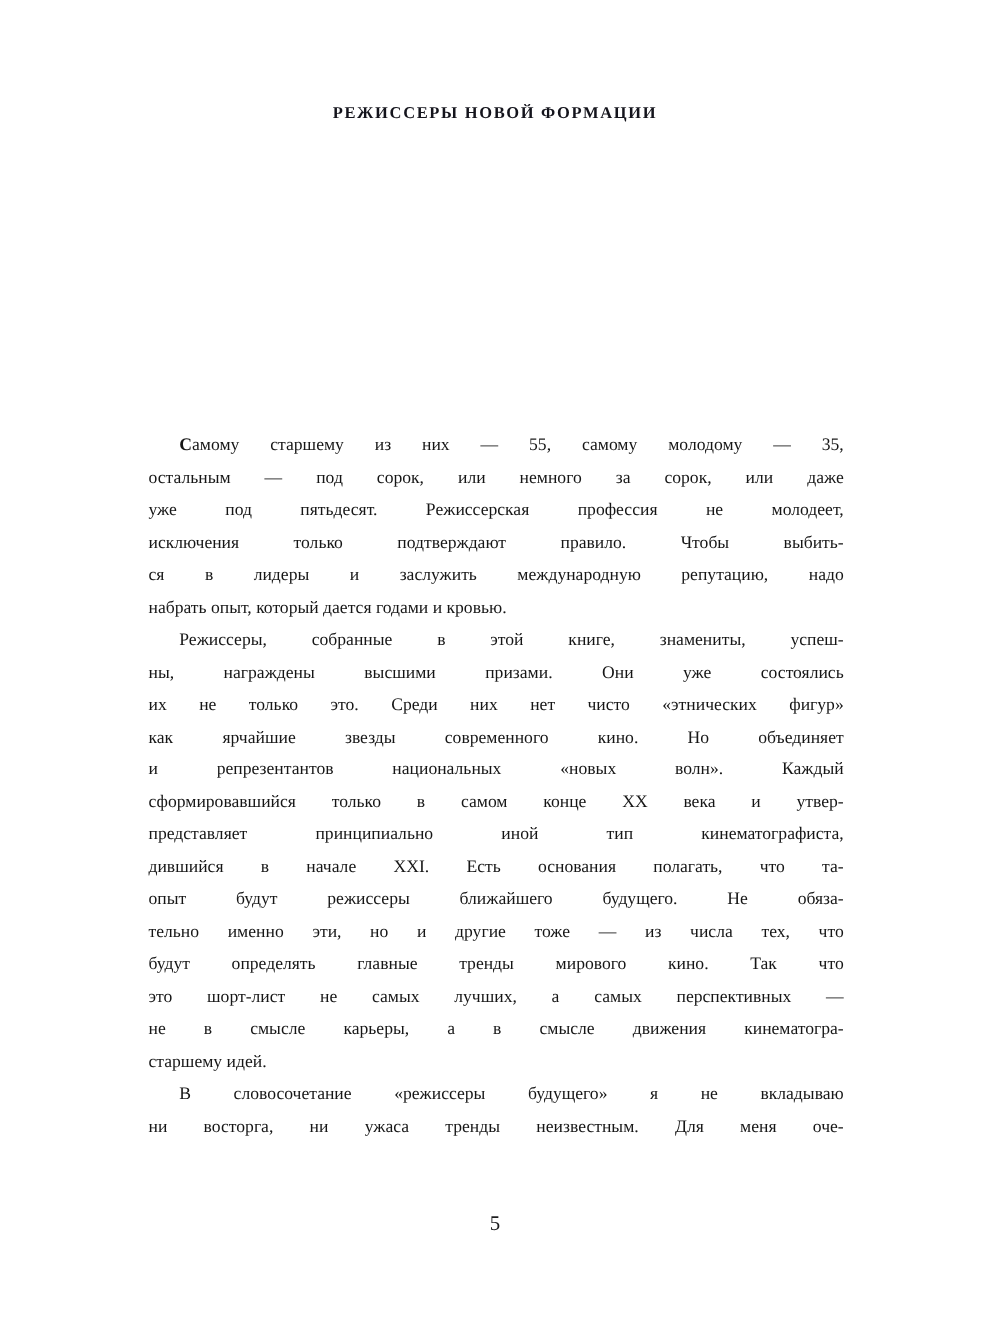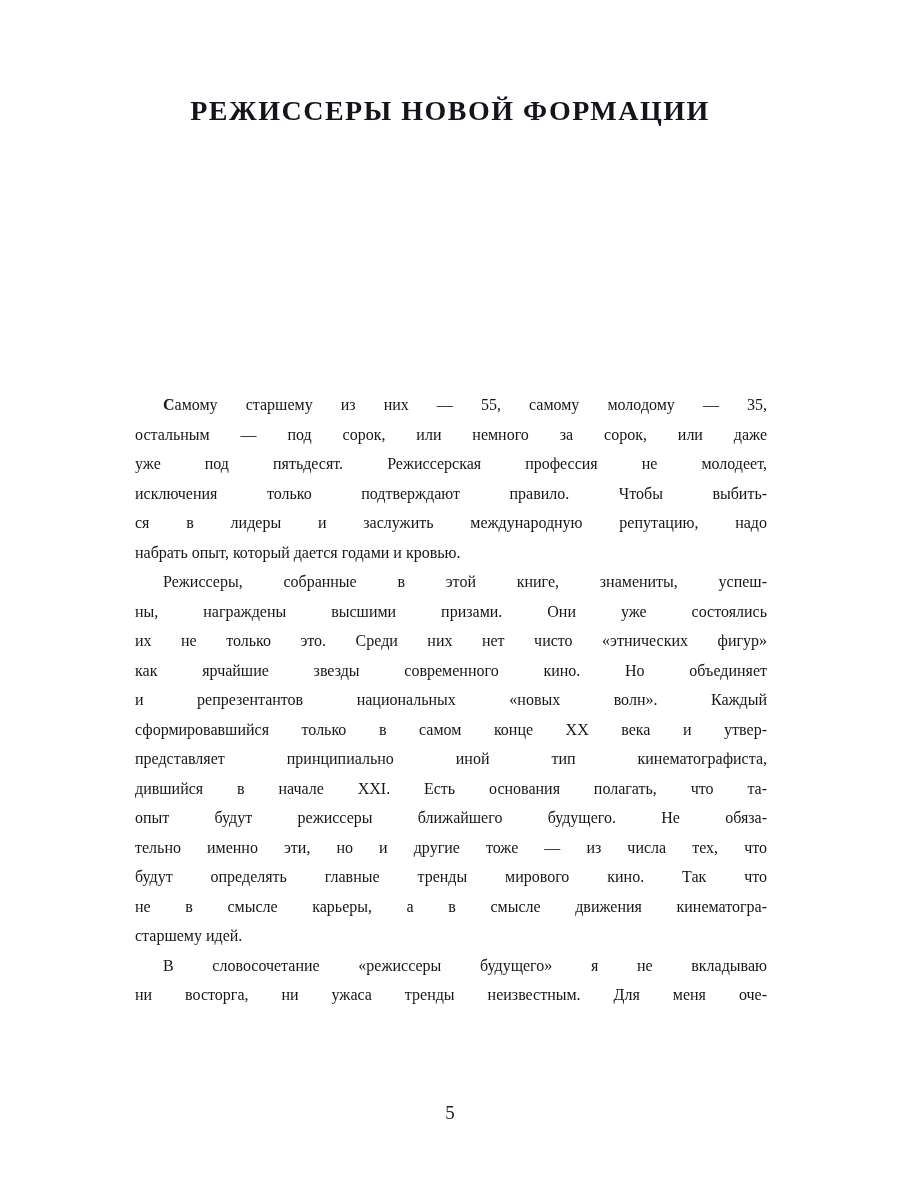--- a/index.html
+++ b/index.html
@@ -15,21 +15,21 @@
     font-family: "Liberation Serif", serif;
     color: #1c1c1e;
     overflow: hidden;
   }
   .title {
     position: absolute;
     top: 95px;
     left: 0;
     width: 100%;
     text-align: center;
-    font-size: 28px;
+    font-size: 15px;
     font-weight: 700;
     letter-spacing: 1.5px;
     color: #14141c;
   }
   .body-text {
     position: absolute;
     top: 390px;
     left: 135px;
     width: 632px;
     font-size: 16px;
@@ -81,20 +81,21 @@
         <div class="line">ны, награждены высшими призами. Они уже состоялись</div>
         <div class="line">их не только это. Среди них нет чисто «этнических фигур»</div>
         <div class="line">как ярчайшие звезды современного кино. Но объединяет</div>
         <div class="line">и репрезентантов национальных «новых волн». Каждый</div>
         <div class="line">сформировавшийся только в самом конце XX века и утвер-</div>
         <div class="line">представляет принципиально иной тип кинематографиста,</div>
         <div class="line">дившийся в начале XXI. Есть основания полагать, что та-</div>
         <div class="line">опыт будут режиссеры ближайшего будущего. Не обяза-</div>
         <div class="line">тельно именно эти, но и другие тоже — из числа тех, что</div>
         <div class="line">будут определять главные тренды мирового кино. Так что</div>
+        <div class="line">это шорт-лист не самых лучших, а самых перспективных —</div>
         <div class="line">не в смысле карьеры, а в смысле движения кинематогра-</div>
         <div class="line last">старшему идей.</div>
       </div>
       <div class="para">
         <div class="line first">В словосочетание «режиссеры будущего» я не вкладываю</div>
         <div class="line">ни восторга, ни ужаса тренды неизвестным. Для меня оче-</div>
       </div>
     </div>
 
   <div class="page-number">5</div>

